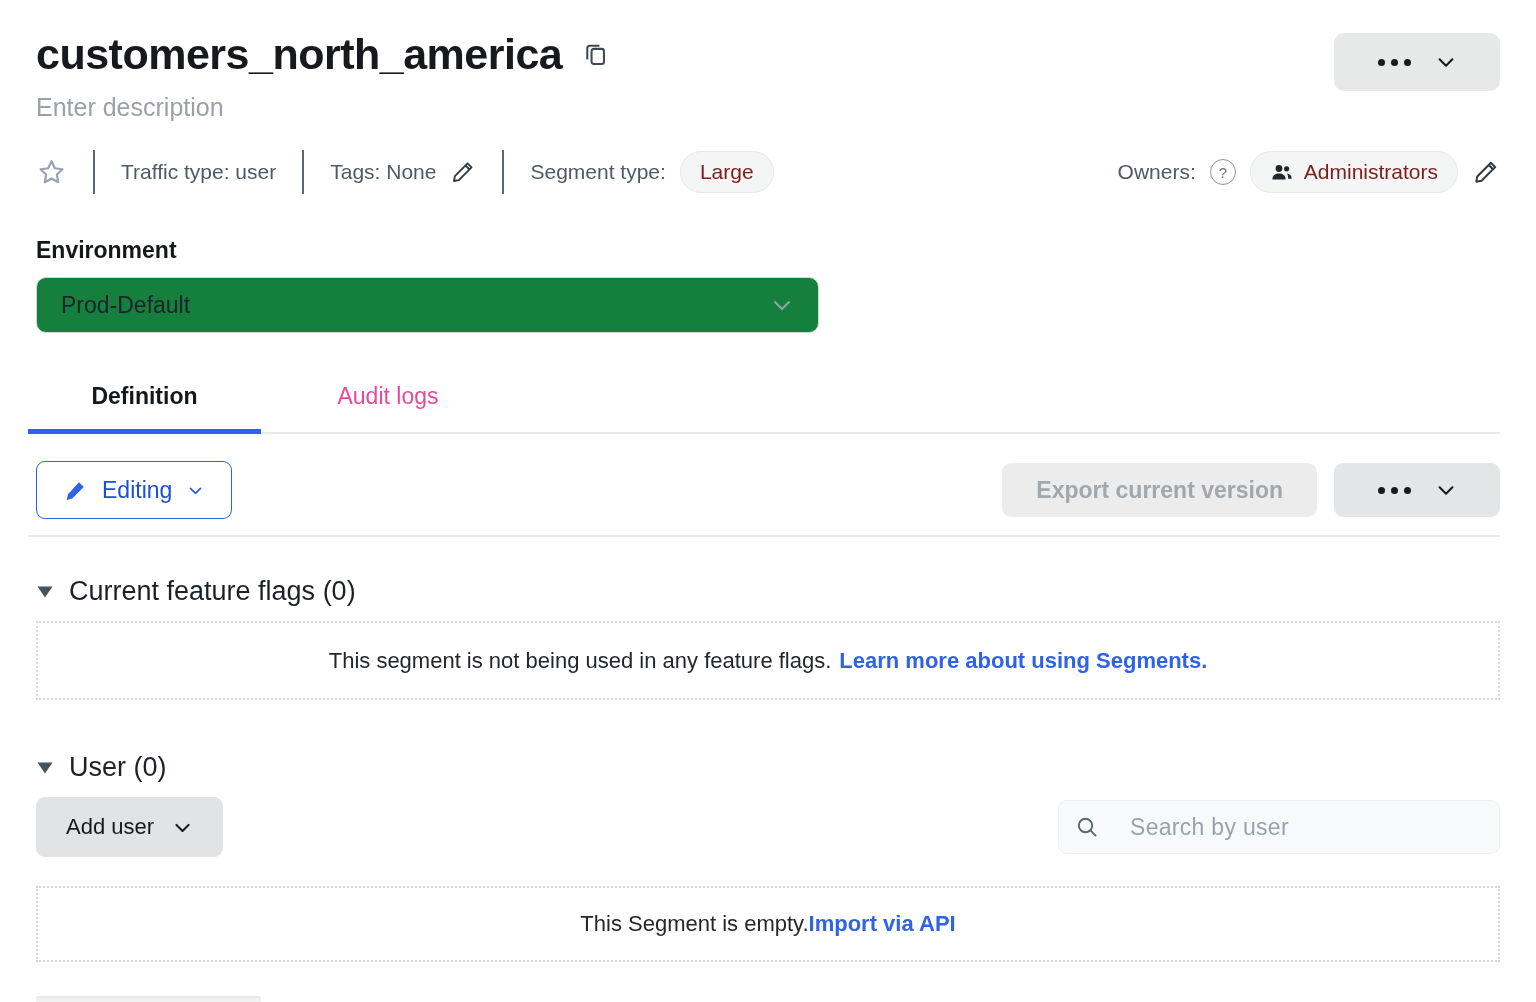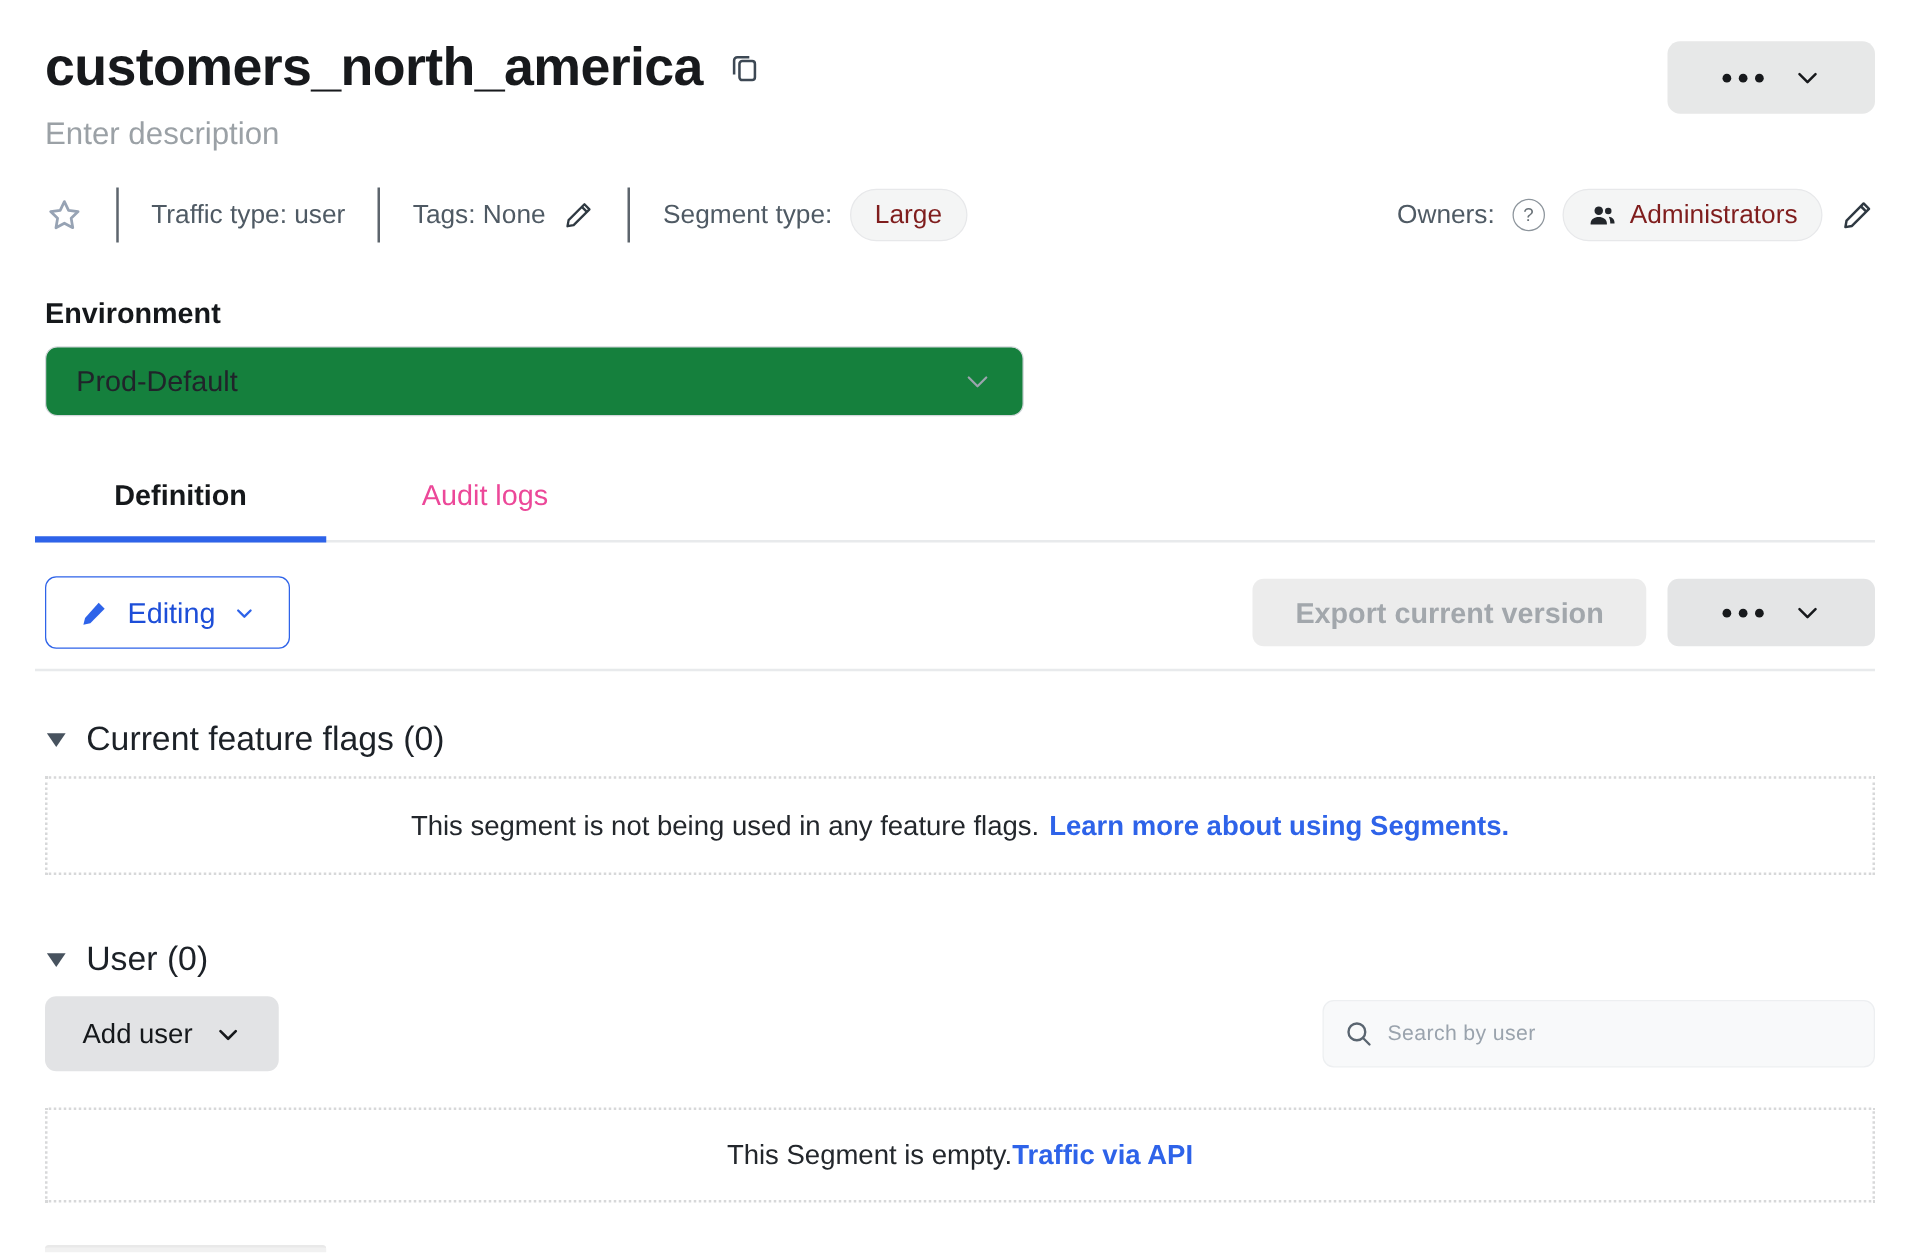--- a/index.html
+++ b/index.html
@@ -57,21 +57,21 @@
 
   .dotted-box { border: 2px dotted #d7d8d9; display: flex; align-items: center; justify-content: center; font-size: 22px; color: #23272c; }
   .box1 { margin-top: 14px; height: 79px; }
   .box2 { margin-top: 29px; height: 76px; }
   .link { color: #2e63e9; font-weight: 700; text-decoration: none; cursor: pointer; }
   .box1 .link { margin-left: 8px; }
 
   .user-controls { margin-top: 14px; display: flex; align-items: center; }
   .add-user-btn { display: flex; align-items: center; gap: 18px; height: 60px; padding: 18px 30px; background: #e2e3e5; border: none; border-radius: 9px; font-size: 22px; color: #15181b; cursor: pointer; font-family: inherit; }
   .search-wrap { margin-left: auto; width: 442px; height: 54px; background: #f8f9fa; border: 1px solid #edeff1; border-radius: 9px; display: flex; align-items: center; padding: 0 16px; gap: 11px; }
-  .search-wrap input { flex: 1; border: none; outline: none; background: transparent; font-size: 17px; color: #20242a; font-family: inherit; letter-spacing: 0.3px; }
+  .search-wrap input { flex: 1; border: none; outline: none; background: transparent; font-size: 23px; color: #20242a; font-family: inherit; letter-spacing: 0.3px; margin-left: 20px; }
   .search-wrap input::placeholder { color: #9aa3ad; }
 
   .cutoff { position: absolute; left: 36px; bottom: 0; width: 225px; height: 6px; background: #f1f1f1; border-top: 2px solid #e9e9e9; border-radius: 3px 3px 0 0; }
 
   svg { display: block; }
 </style>
 </head>
 <body>
 
 <div class="page">
@@ -235,18 +235,18 @@
               <circle cx="10.5" cy="10.5" r="6.7"></circle>
               <path d="M15.6 15.6L20.6 20.6"></path>
             </svg>
         </span>
         <input type="text" placeholder="Search by user" style="">
       </div>
     </div>
 
     <div class="dotted-box box2">
       <span>This Segment is empty.</span>
-      <a class="link">Traffic via API</a>
+      <a class="link">Import via API</a>
     </div>
   </div>
 
   <div class="cutoff"></div>
 </div>
 
 </body></html>

